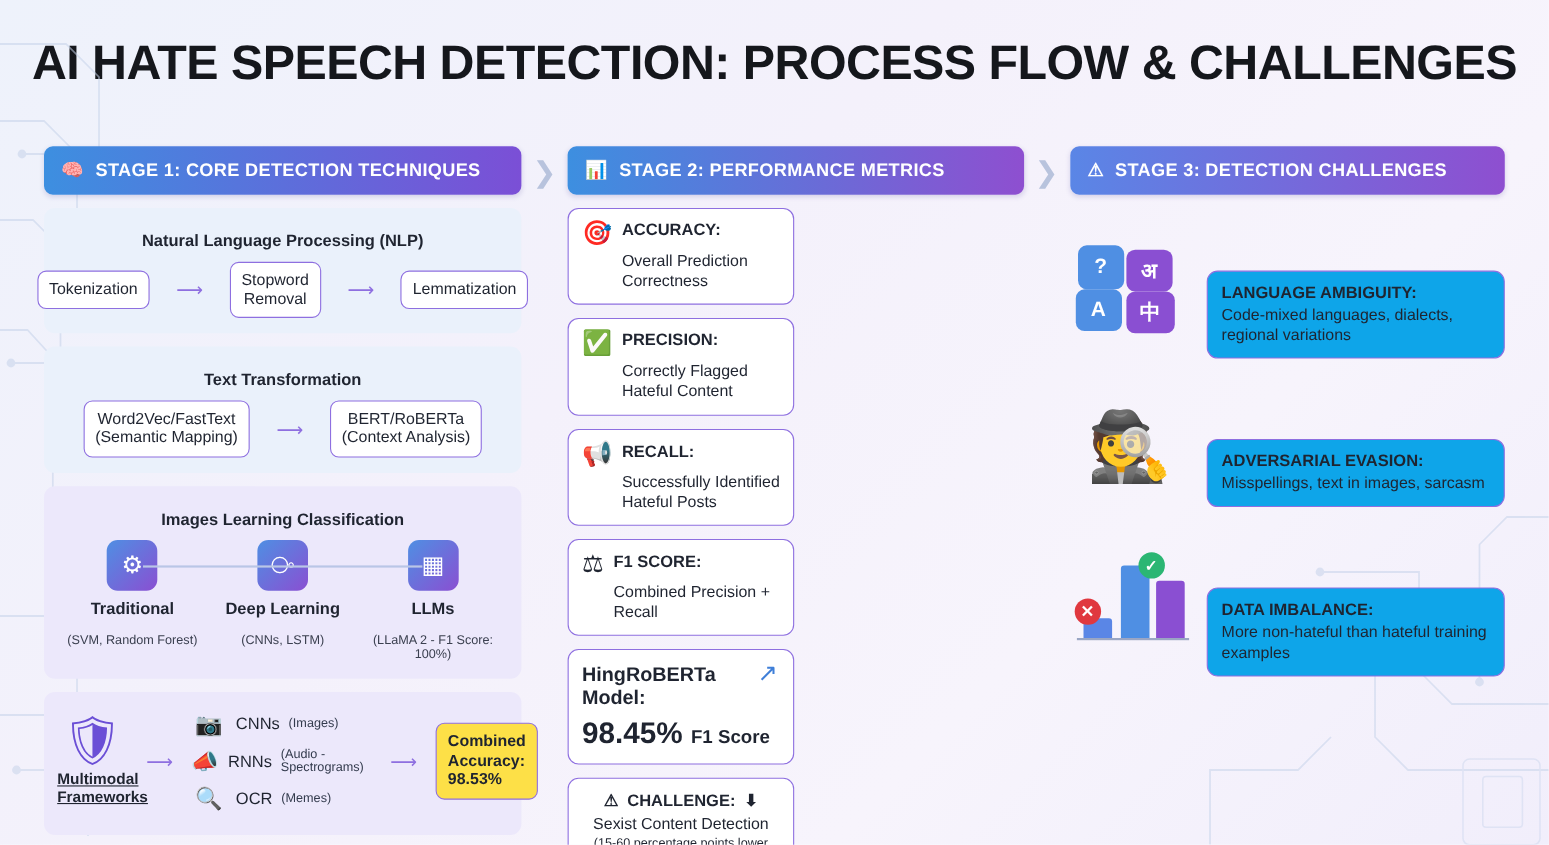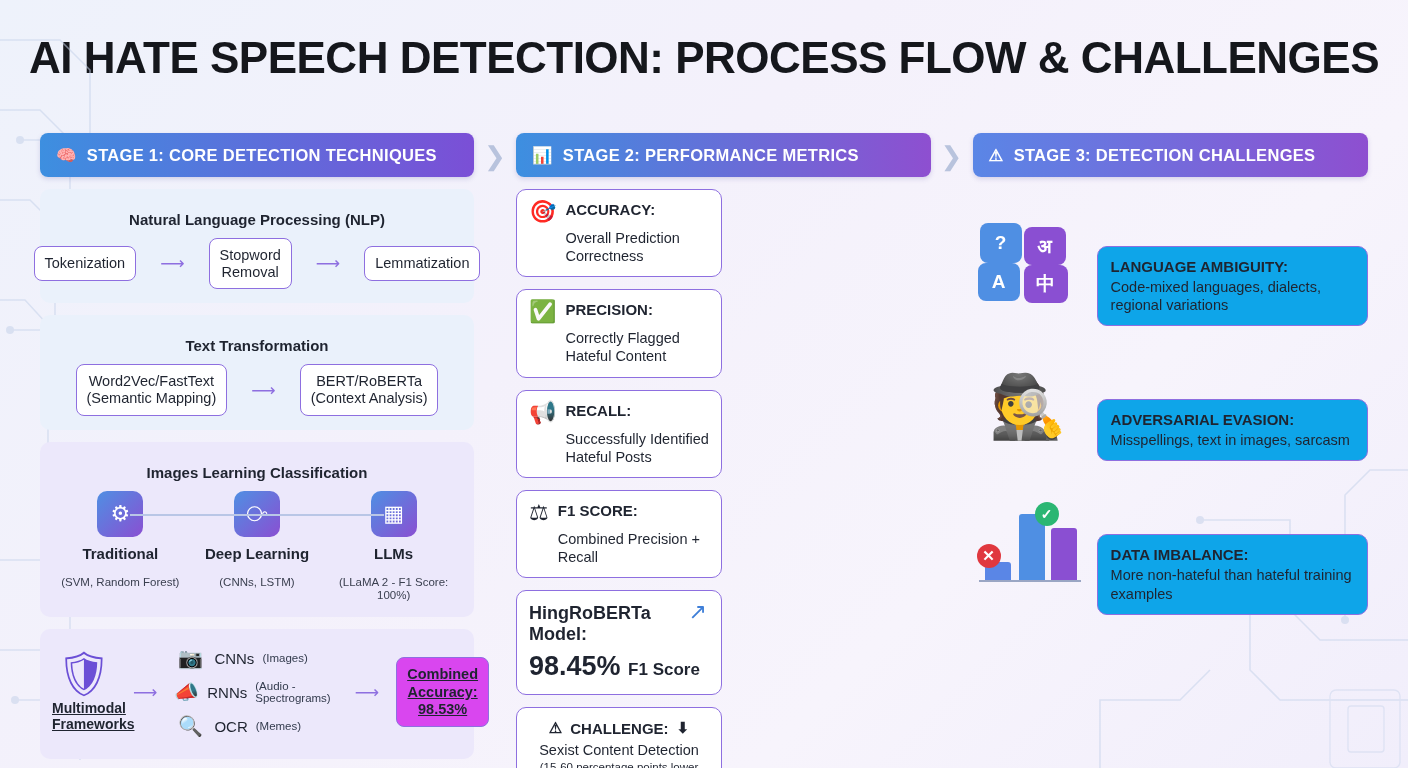--- a/index.html
+++ b/index.html
@@ -58,22 +58,22 @@
   .multimodal{display:flex;align-items:center;gap:10px;}
   .shield{width:64px;text-align:center;}
   .shield-ico{font-size:44px;color:#6b4fd6;line-height:1;}
   .shield-label{font-size:14px;font-weight:bold;line-height:1.15;margin-top:4px;text-decoration:underline;}
   .mmlist{flex:1;}
   .mmrow{display:flex;align-items:center;gap:8px;margin:4px 0;}
   .mmicon{width:32px;height:30px;display:flex;align-items:center;justify-content:center;font-size:20px;color:#3f7fd8;}
   .mmname{font-size:15px;font-weight:normal;}
   .mmsub{font-size:11.5px;font-weight:normal;color:#333b4d;}
   .combined{
-    background:#d946ef;border:1.6px solid #8e6fe0;border-radius:8px;padding:8px 10px;
-    font-weight:bold;font-size:14.5px;text-align:center;line-height:1.2;width:86px;text-decoration:underline;
+    background:#fde047;border:1.6px solid #8e6fe0;border-radius:8px;padding:8px 10px;
+    font-weight:bold;font-size:14.5px;line-height:1.2;width:86px;
   }
 
   .metrics-grid{display:flex;flex-wrap:wrap;gap:12px;margin-top:12px;}
   .card{
     width:206px;background:#fff;border:1.6px solid #8e6fe0;border-radius:10px;
     padding:11px 12px;box-sizing:border-box;
   }
   .card-head{display:flex;align-items:flex-start;gap:9px;}
   .card-ico{font-size:22px;line-height:1;}
   .card-title{font-weight:bold;font-size:15px;}

